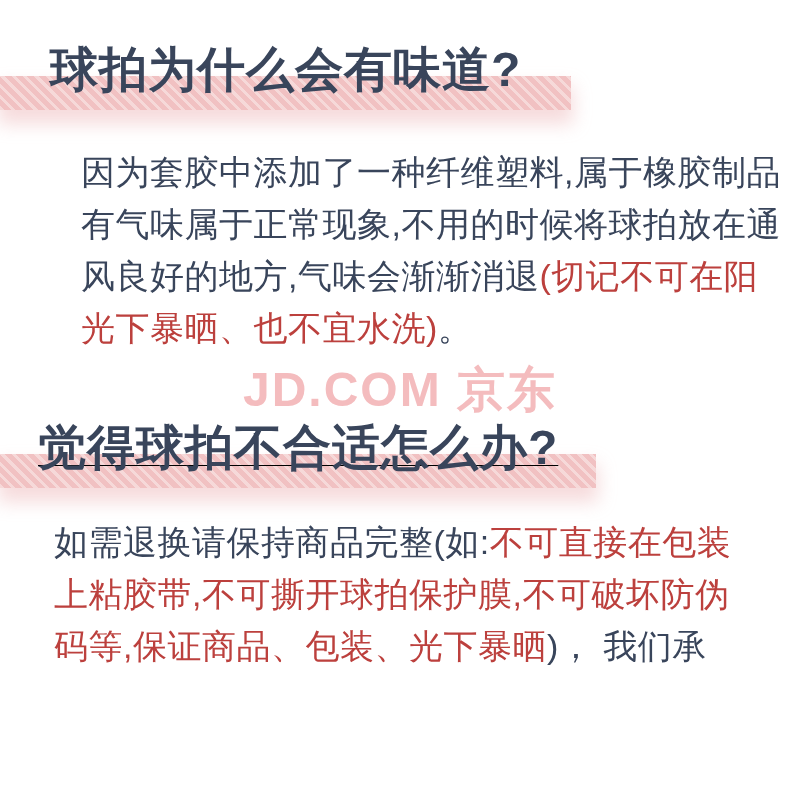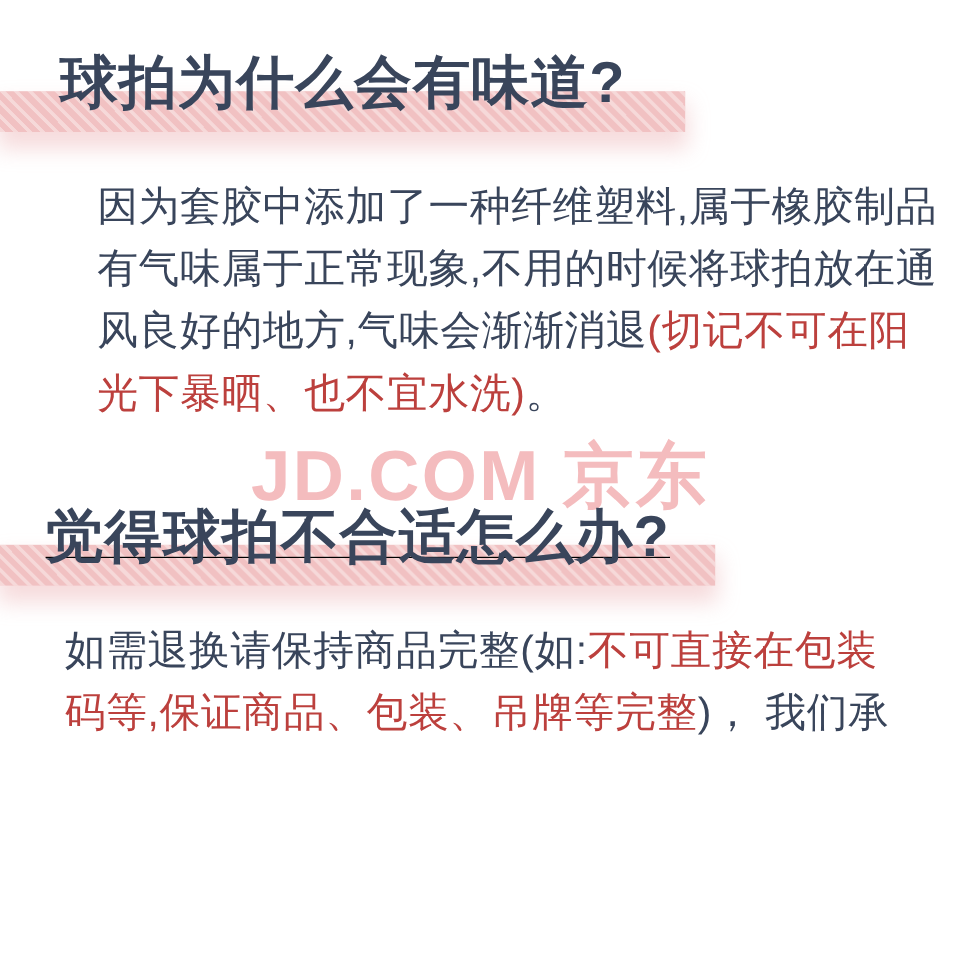--- a/index.html
+++ b/index.html
@@ -70,21 +70,21 @@
     letter-spacing:0.5px;
     white-space:nowrap;
   }
   .c-navy{color:var(--navy);}
   .c-red{color:var(--red);}
   
   .watermark{
     position:absolute;
     top:358px;left:0;right:0;
     text-align:center;
-    font-size:59px;
+    font-size:48px;
     font-weight:700;
     letter-spacing:2px;
     color:var(--watermark);
     z-index:1;
     white-space:nowrap;
   }
 </style>
 </head>
 <body>
 
@@ -108,16 +108,17 @@
 
   <div class="headline-wrap h2">
     <div class="headline">
       <span class="hl-bar"></span>
       <span class="hl-text">觉得球拍不合适怎么办?</span>
     </div>
   </div>
 
   <div class="paragraph p2">
       <div class="text-line"><span class="c-navy">如需退换请保持商品完整(如:</span><span class="c-red">不可直接在包装</span></div>
-      <div class="text-line"><span class="c-red">码等,保证商品、包装、吊牌等完整</span><span class="c-navy">)， 我们承</span></div>
+      <div class="text-line"><span class="c-red">上粘胶带,不可撕开球拍保护膜,不可破坏防伪</span></div>
+      <div class="text-line"><span class="c-red">码等,保证商品、包装、光下暴晒</span><span class="c-navy">)， 我们承</span></div>
     </div>
 
 </div>
 
 </body></html>

